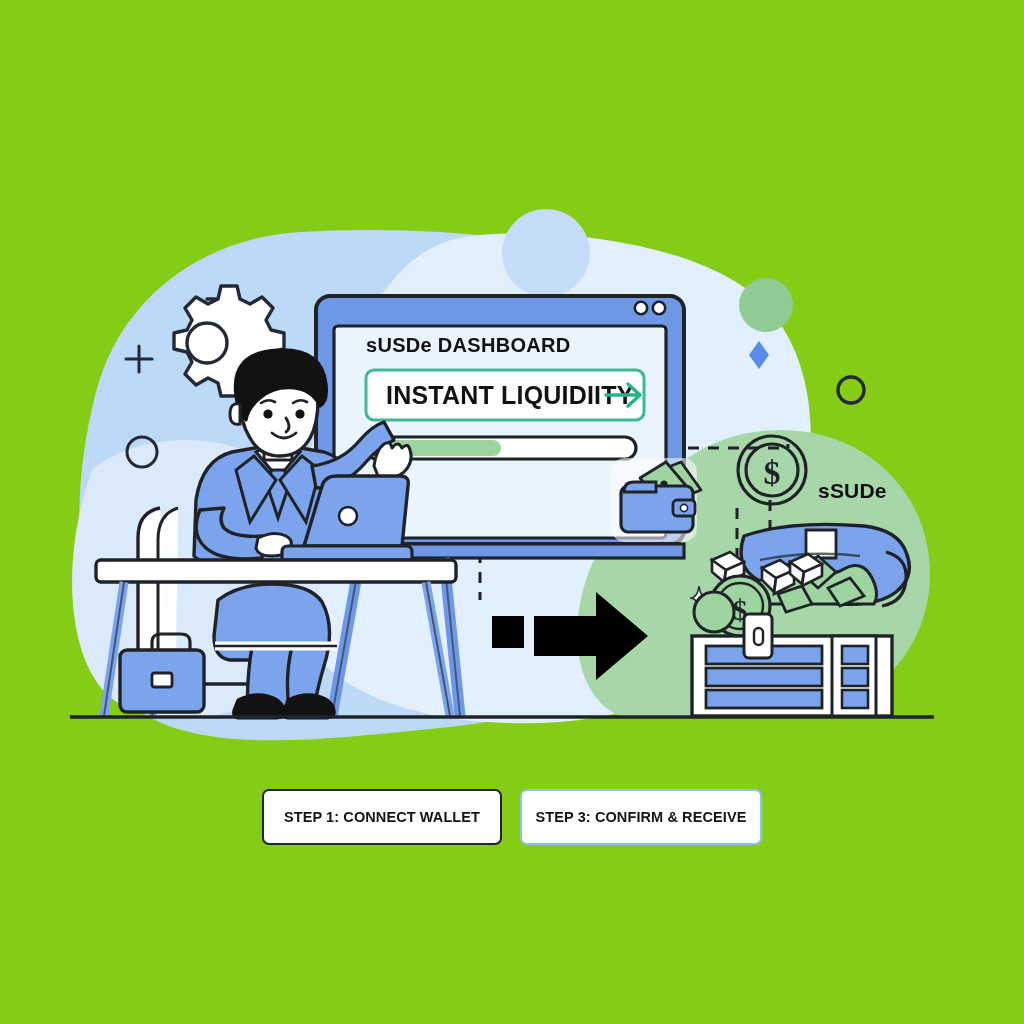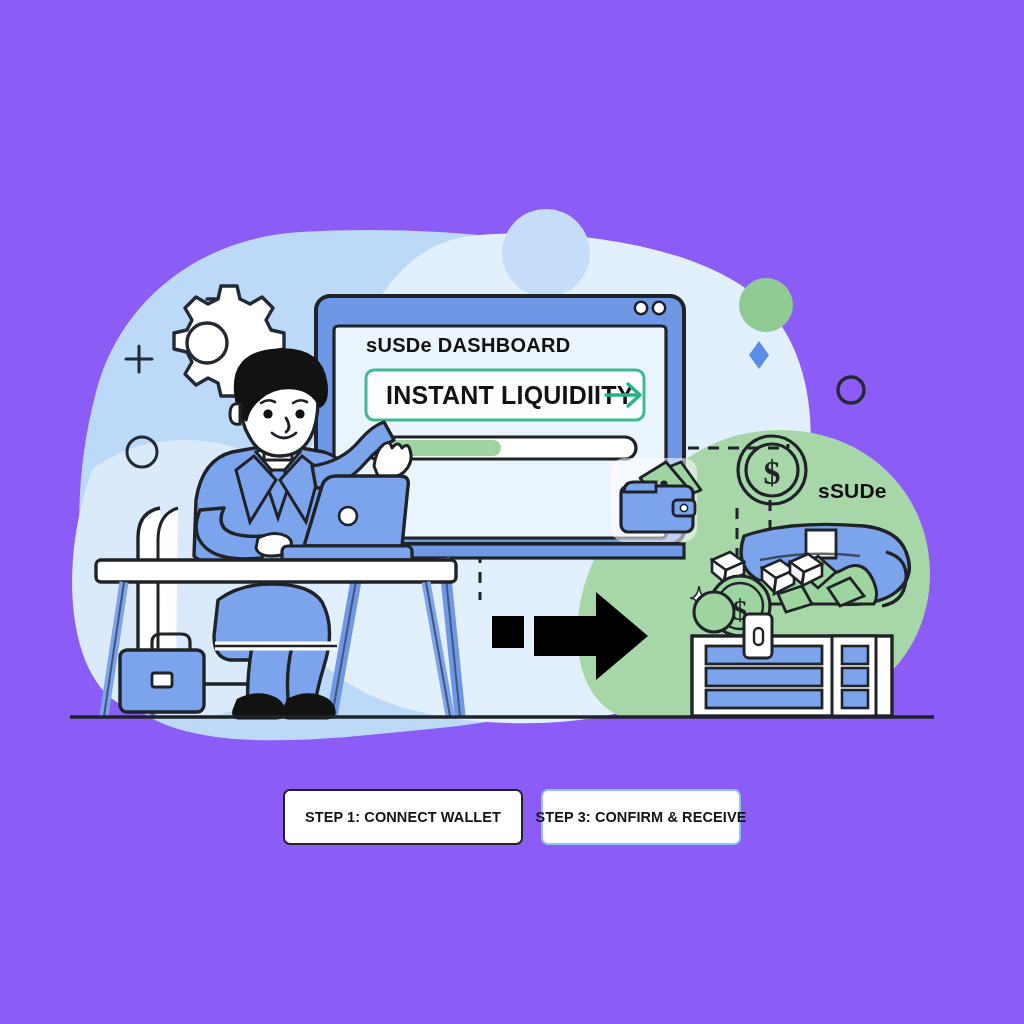--- a/index.html
+++ b/index.html
@@ -1,31 +1,31 @@
 <!DOCTYPE html>
 <html><head>
 <meta charset="utf-8">
 <style>
   html,body{margin:0;padding:0;background:#ffffff;}
   body{width:1024px;height:1024px;overflow:hidden;font-family:"Liberation Sans",sans-serif;}
-  #root{position:relative;width:1024px;height:1024px;background:#8b5cf6;}
+  #root{position:relative;width:1024px;height:1024px;background:#84cc16;}
   svg{display:block;}
   .scene{position:absolute;left:0;top:0;width:1024px;height:1024px;}
   .steps{position:absolute;left:0;top:782px;width:1024px;height:70px;display:flex;justify-content:center;align-items:center;gap:18px;}
   .step-btn{
     height:56px;box-sizing:border-box;display:flex;align-items:center;justify-content:center;
     background:#ffffff;border-radius:7px;padding:0 20px;
   }
   .step-btn span{
     font-family:"Liberation Sans",sans-serif;font-weight:bold;font-size:14.5px;
     letter-spacing:.1px;color:#141414;white-space:nowrap;
   }
   .b1{border:2px solid #232323;width:240px;}
   .b2{border:2px solid #232323;width:232px;}
-  .b3{border:2px solid #8cc3ef;width:200px;}
+  .b3{border:2px solid #8cc3ef;width:242px;}
   .scr-title{font-family:"Liberation Sans",sans-serif;font-weight:bold;font-size:20px;fill:#101010;letter-spacing:.3px;}
   .scr-cta{font-family:"Liberation Sans",sans-serif;font-weight:bold;font-size:25px;fill:#121212;letter-spacing:.2px;}
   .tok-label{font-family:"Liberation Sans",sans-serif;font-weight:bold;font-size:21px;fill:#101010;letter-spacing:.2px;}
 </style>
 </head>
 <body>
 
 <div id="root">
 
   <svg class="scene" viewBox="0 0 1024 1024">

